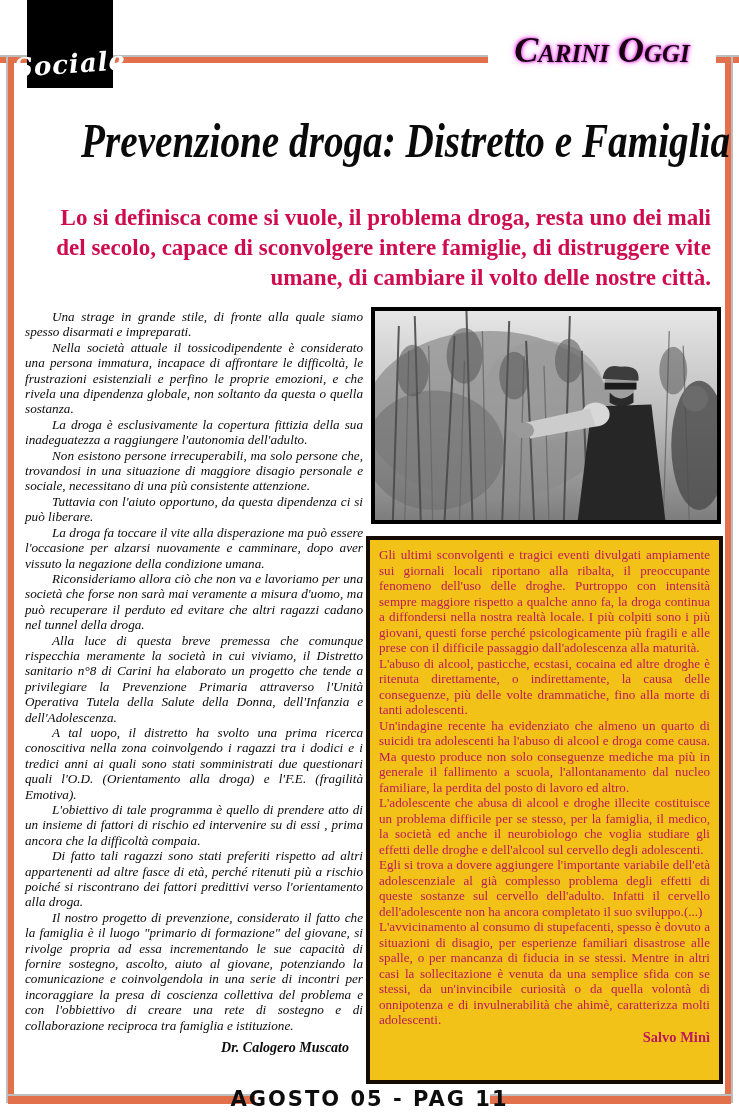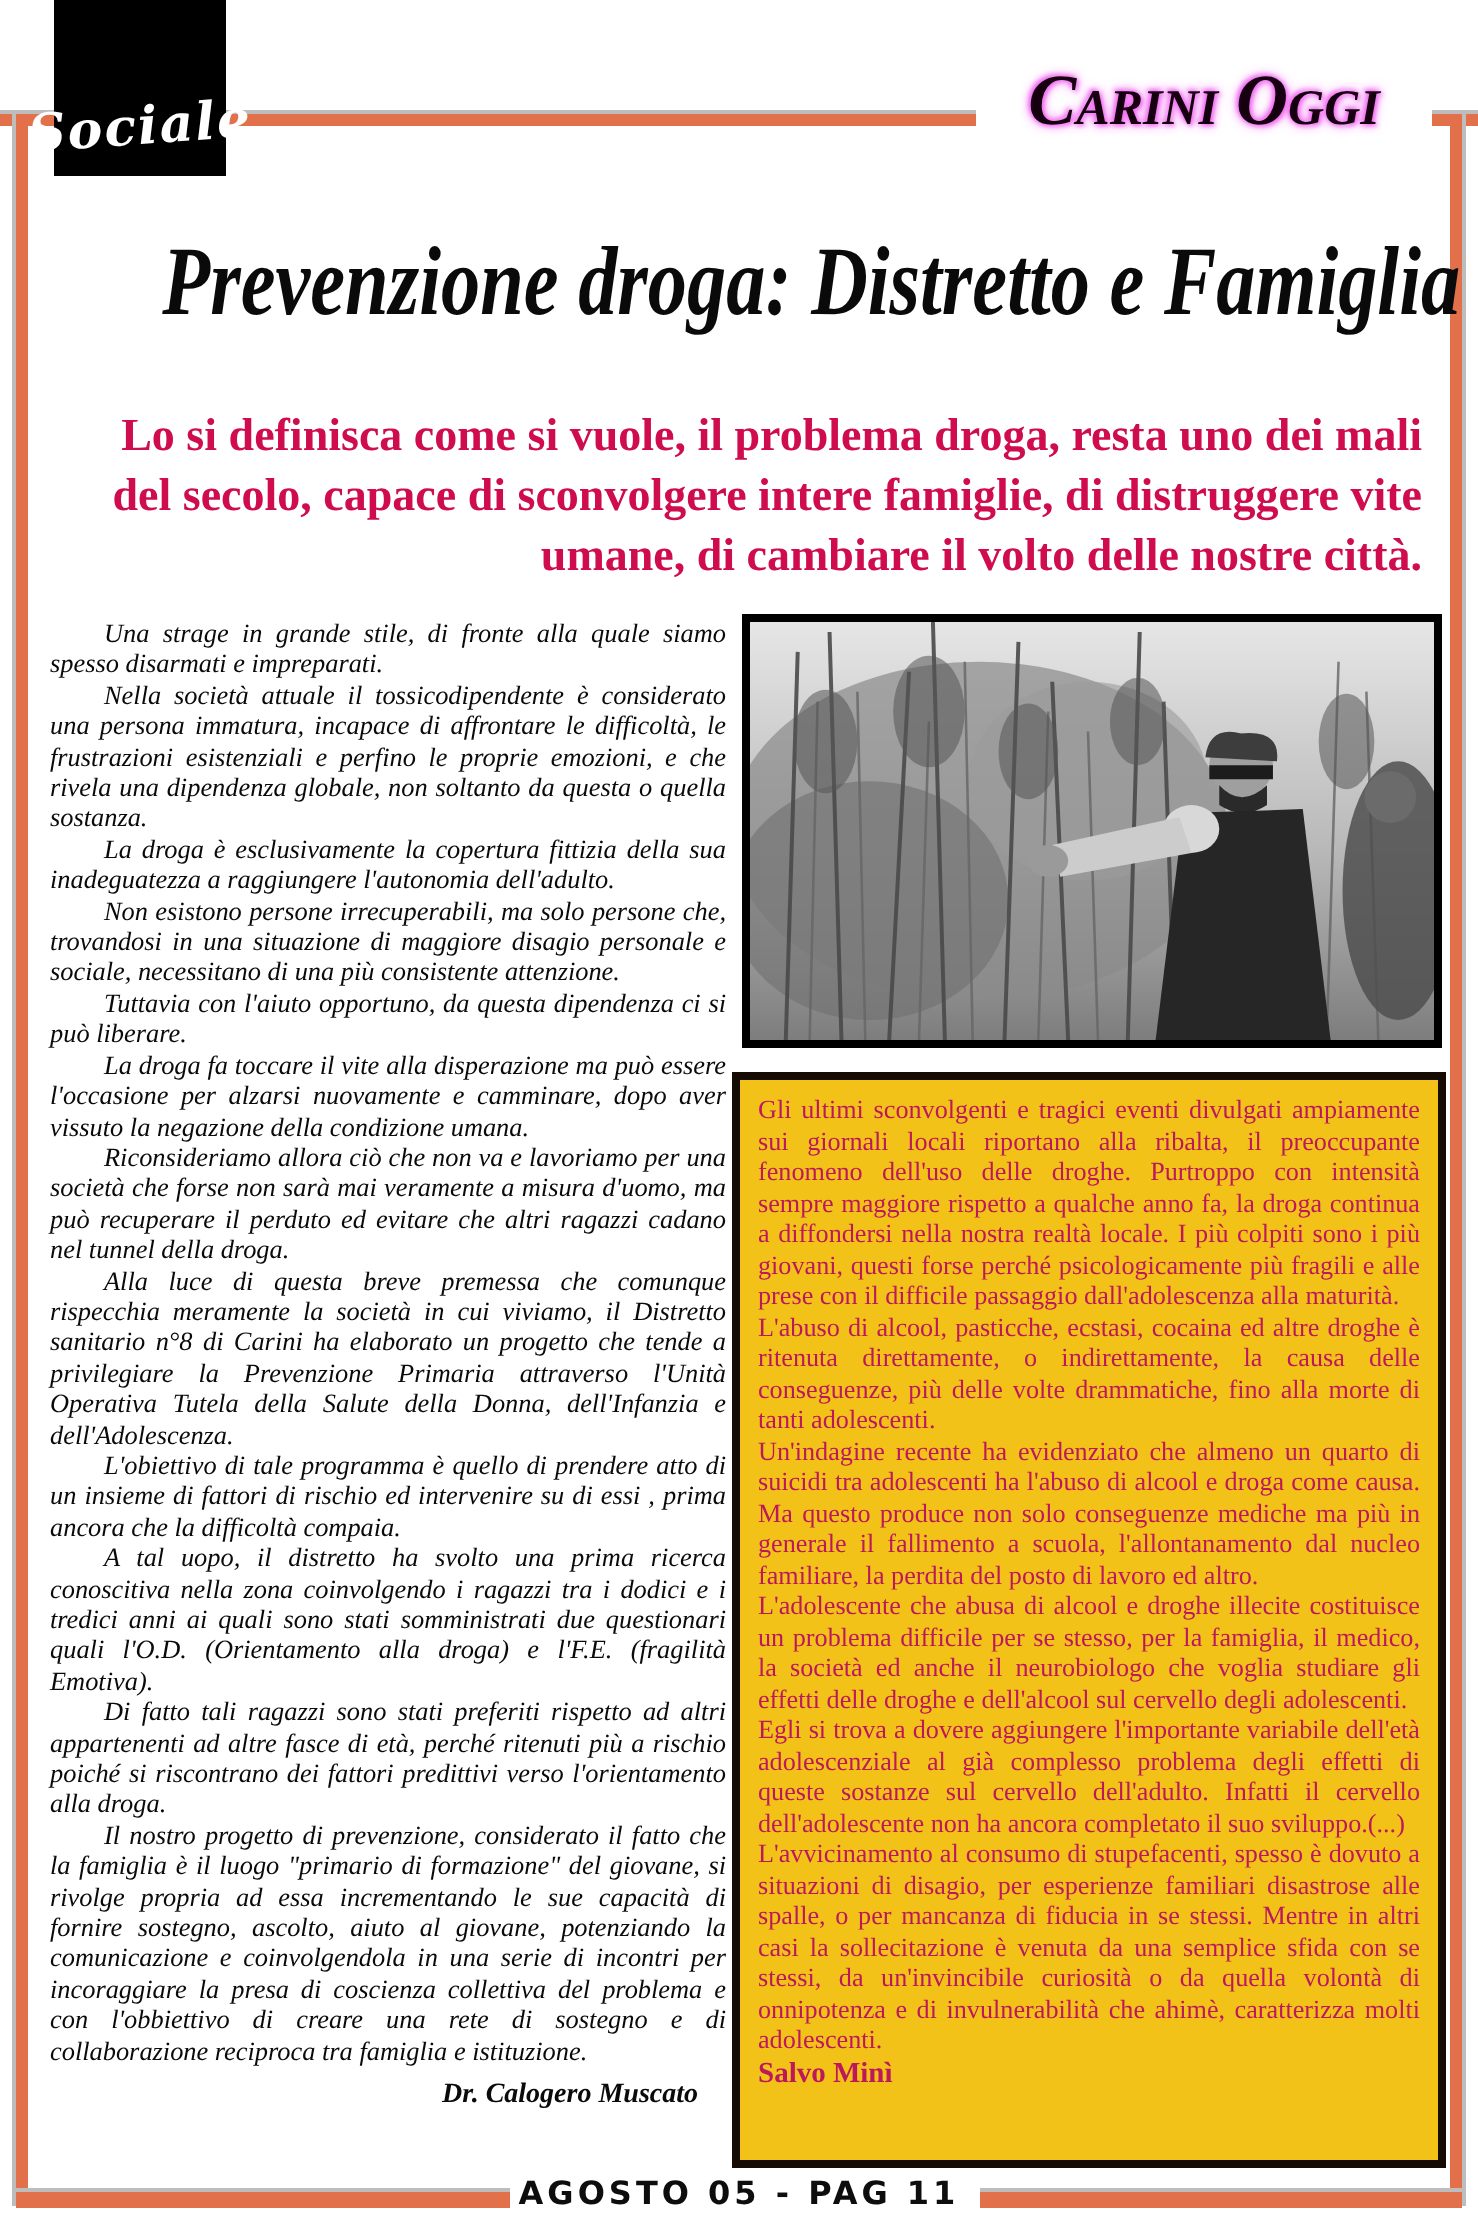--- a/index.html
+++ b/index.html
@@ -46,25 +46,25 @@
   .photo-frame svg{display:block;width:100%;height:100%;}
   .photo-caption{position:absolute;bottom:2px;left:0;width:100%;text-align:center;color:#fff;
                  font-weight:bold;font-size:16px;letter-spacing:.3px;
                  text-shadow:1px 0 0 #000,-1px 0 0 #000,0 1px 0 #000,0 -1px 0 #000,1px 1px 2px #000;}
 
   
   .yellow-box{position:absolute;top:536px;left:366px;width:357px;height:548px;box-sizing:border-box;
               background:#f2c218;border:4px solid #150b02;padding:7px 9px 4px;z-index:2;
               font-size:13.1px;line-height:15.5px;text-align:justify;color:#be185d;}
   .yellow-box p{margin:0;}
-  .box-signature{font-weight:bold;font-size:14.5px;margin-top:2px;}
+  .box-signature{text-align:right;font-weight:bold;font-size:14.5px;margin-top:2px;}
 
   
   .footer-text{position:absolute;top:1087px;left:0;width:739px;text-align:center;z-index:2;
-               font-family:"DejaVu Sans",sans-serif;font-weight:bold;font-size:16px;
+               font-family:"DejaVu Sans",sans-serif;font-weight:bold;font-size:21px;
                letter-spacing:2px;color:#0d0d0d;}
   .footer-bar-left{position:absolute;left:8px;top:1096px;width:247px;height:8px;background:#e2714b;
                    box-shadow:0 -2px 0 #bdbdbd;z-index:1;}
   .footer-bar-right{position:absolute;left:490px;top:1096px;width:241px;height:8px;background:#e2714b;
                     box-shadow:0 -2px 0 #bdbdbd;z-index:1;}
 </style>
 </head>
 <body>
 
 <div id="page">
@@ -89,22 +89,22 @@
 
   <div class="col-left">
     <p>Una strage in grande stile, di fronte alla quale siamo spesso disarmati e impreparati.</p>
     <p>Nella società attuale il tossicodipendente è considerato una persona immatura, incapace di affrontare le difficoltà, le frustrazioni esistenziali e perfino le proprie emozioni, e che rivela una dipendenza globale, non soltanto da questa o quella sostanza.</p>
     <p>La droga è esclusivamente la copertura fittizia della sua inadeguatezza a raggiungere l'autonomia dell'adulto.</p>
     <p>Non esistono persone irrecuperabili, ma solo persone che, trovandosi in una situazione di maggiore disagio personale e sociale, necessitano di una più consistente attenzione.</p>
     <p>Tuttavia con l'aiuto opportuno, da questa dipendenza ci si può liberare.</p>
     <p>La droga fa toccare il vite alla disperazione ma può essere l'occasione per alzarsi nuovamente e camminare, dopo aver vissuto la negazione della condizione umana.</p>
     <p>Riconsideriamo allora ciò che non va e lavoriamo per una società che forse non sarà mai veramente a misura d'uomo, ma può recuperare il perduto ed evitare che altri ragazzi cadano nel tunnel della droga.</p>
     <p>Alla luce di questa breve premessa che comunque rispecchia meramente la società in cui viviamo, il Distretto sanitario n°8 di Carini ha elaborato un progetto che tende a privilegiare la Prevenzione Primaria attraverso l'Unità Operativa Tutela della Salute della Donna, dell'Infanzia e dell'Adolescenza.</p>
+    <p>A tal uopo, il distretto ha svolto una prima ricerca conoscitiva nella zona coinvolgendo i ragazzi tra i dodici e i tredici anni ai quali sono stati somministrati due questionari quali l'O.D. (Orientamento alla droga) e l'F.E. (fragilità Emotiva).</p>
     <p>L'obiettivo di tale programma è quello di prendere atto di un insieme di fattori di rischio ed intervenire su di essi , prima ancora che la difficoltà compaia.</p>
-    <p>A tal uopo, il distretto ha svolto una prima ricerca conoscitiva nella zona coinvolgendo i ragazzi tra i dodici e i tredici anni ai quali sono stati somministrati due questionari quali l'O.D. (Orientamento alla droga) e l'F.E. (fragilità Emotiva).</p>
     <p>Di fatto tali ragazzi sono stati preferiti rispetto ad altri appartenenti ad altre fasce di età, perché ritenuti più a rischio poiché si riscontrano dei fattori predittivi verso l'orientamento alla droga.</p>
     <p>Il nostro progetto di prevenzione, considerato il fatto che la famiglia è il luogo "primario di formazione" del giovane, si rivolge propria ad essa incrementando le sue capacità di fornire sostegno, ascolto, aiuto al giovane, potenziando la comunicazione e coinvolgendola in una serie di incontri per incoraggiare la presa di coscienza collettiva del problema e con l'obbiettivo di creare una rete di sostegno e di collaborazione reciproca tra famiglia e istituzione.</p>
     <div class="article-signature">Dr. Calogero Muscato</div>
   </div>
 
   <div class="photo-frame">
     <svg viewBox="0 0 344 210" preserveAspectRatio="none">
       <defs>
         <linearGradient id="sky" x1="0" y1="0" x2="0" y2="1">
           <stop offset="0" stop-color="#e6e6e6"></stop>

